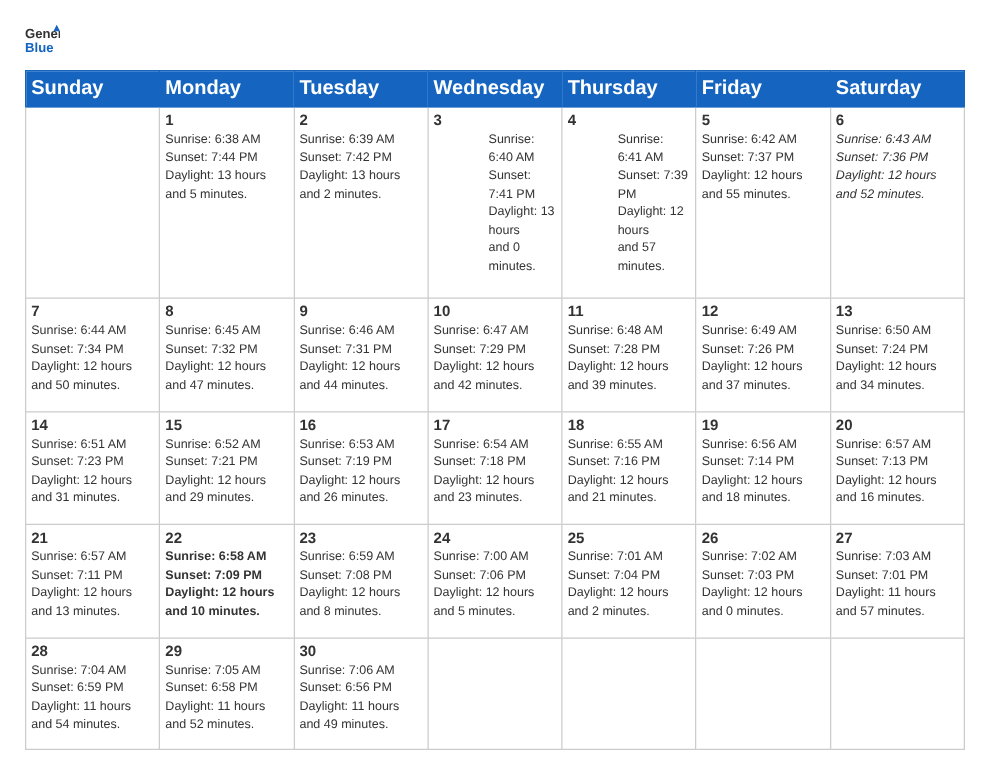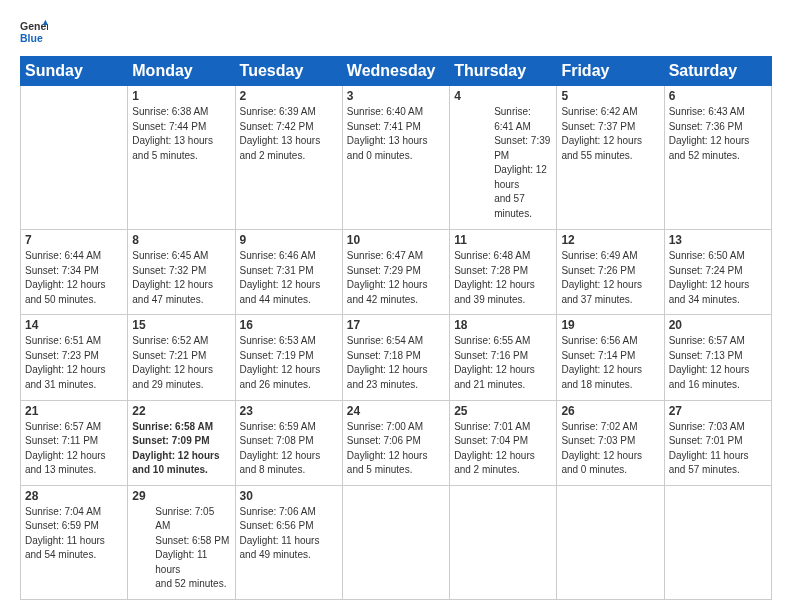--- a/index.html
+++ b/index.html
@@ -128,42 +128,42 @@
           </td>
           <td>
             <span class="day-num">2</span>
             <div class="day-info" style="white-space: pre-line;">Sunrise: 6:39 AM
 Sunset: 7:42 PM
 Daylight: 13 hours
 and 2 minutes.</div>
           </td>
           <td>
             <span class="day-num">3</span>
-            <div class="day-info" style="white-space: pre-line;">Sunrise: 6:40 AM
+            <div class="day-info" style="white-space: pre-line; margin-left: 44px;">Sunrise: 6:40 AM
 Sunset: 7:41 PM
 Daylight: 13 hours
 and 0 minutes.</div>
           </td>
           <td>
             <span class="day-num">4</span>
             <div class="day-info" style="white-space: pre-line; margin-left: 40px;">Sunrise: 6:41 AM
 Sunset: 7:39 PM
 Daylight: 12 hours
 and 57 minutes.</div>
           </td>
           <td>
             <span class="day-num">5</span>
             <div class="day-info" style="white-space: pre-line;">Sunrise: 6:42 AM
 Sunset: 7:37 PM
 Daylight: 12 hours
 and 55 minutes.</div>
           </td>
           <td>
             <span class="day-num">6</span>
-            <div class="day-info" style="white-space: pre-line;">Sunrise: 6:43 AM
+            <div class="day-info" style="white-space: pre-line; font-style: italic;">Sunrise: 6:43 AM
 Sunset: 7:36 PM
 Daylight: 12 hours
 and 52 minutes.</div>
           </td>
         </tr>
         <tr>
           <td>
             <span class="day-num">7</span>
             <div class="day-info" style="white-space: pre-line;">Sunrise: 6:44 AM
 Sunset: 7:34 PM
@@ -318,21 +318,21 @@
         <tr>
           <td>
             <span class="day-num">28</span>
             <div class="day-info" style="white-space: pre-line;">Sunrise: 7:04 AM
 Sunset: 6:59 PM
 Daylight: 11 hours
 and 54 minutes.</div>
           </td>
           <td>
             <span class="day-num">29</span>
-            <div class="day-info" style="white-space: pre-line; margin-left: 23px;">Sunrise: 7:05 AM
+            <div class="day-info" style="white-space: pre-line;">Sunrise: 7:05 AM
 Sunset: 6:58 PM
 Daylight: 11 hours
 and 52 minutes.</div>
           </td>
           <td>
             <span class="day-num">30</span>
             <div class="day-info" style="white-space: pre-line;">Sunrise: 7:06 AM
 Sunset: 6:56 PM
 Daylight: 11 hours
 and 49 minutes.</div>

